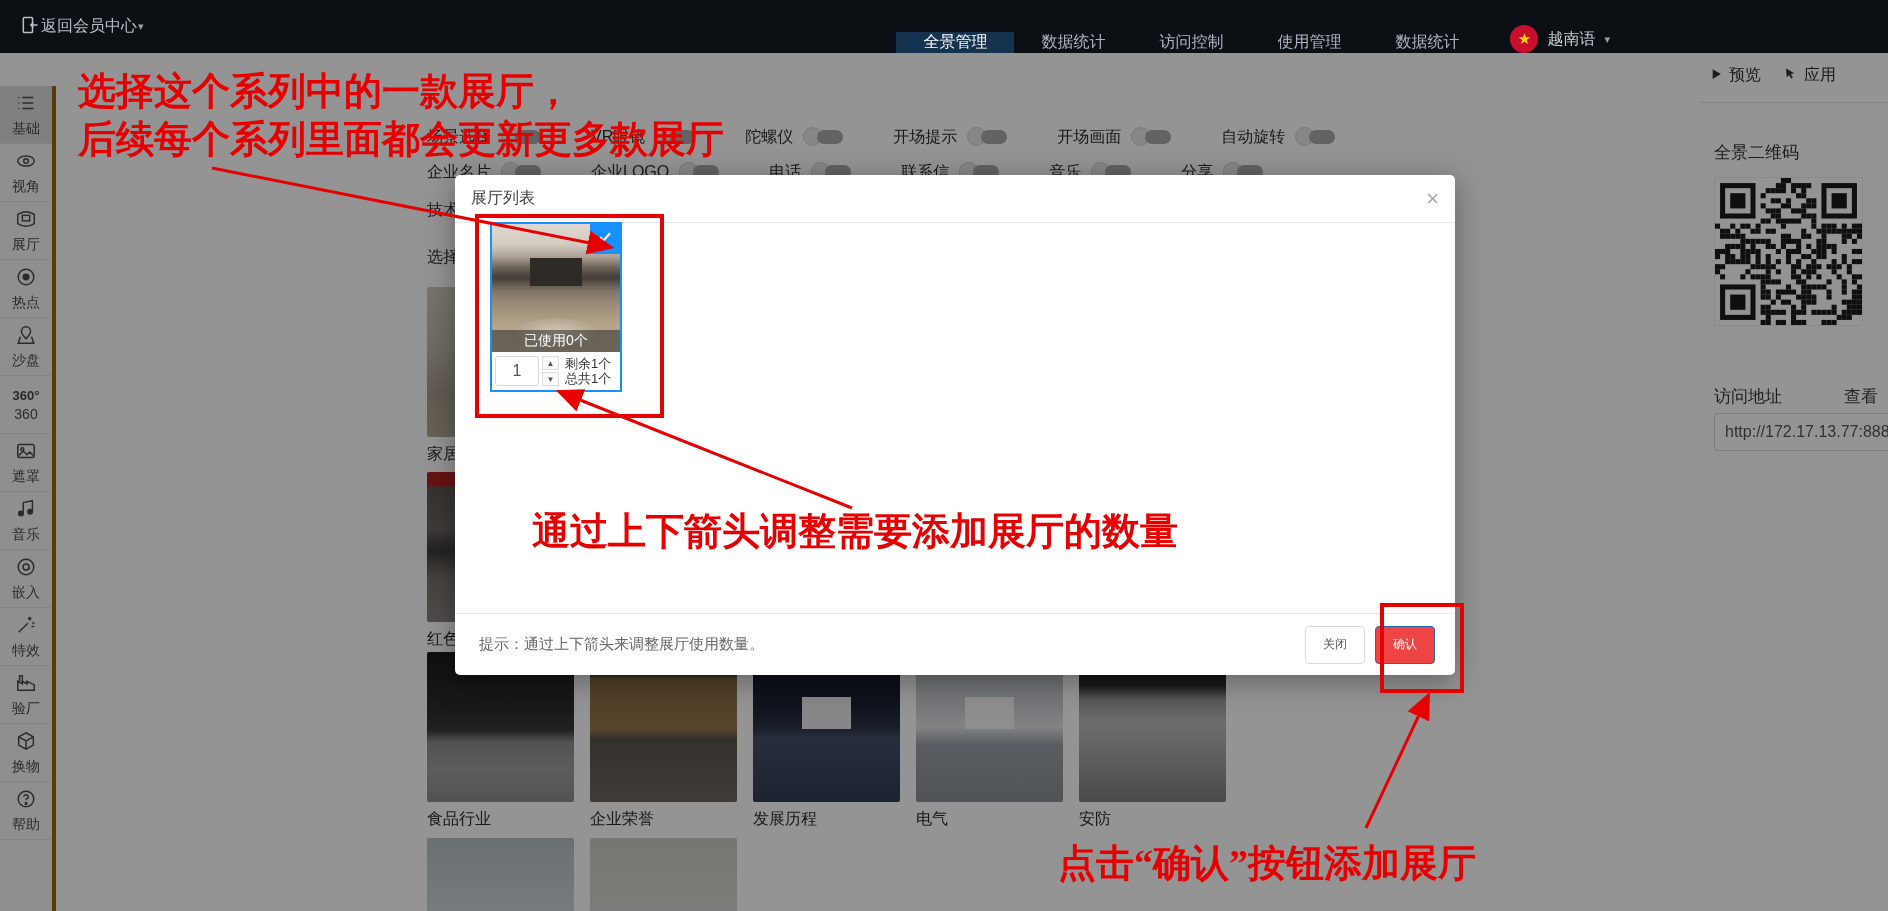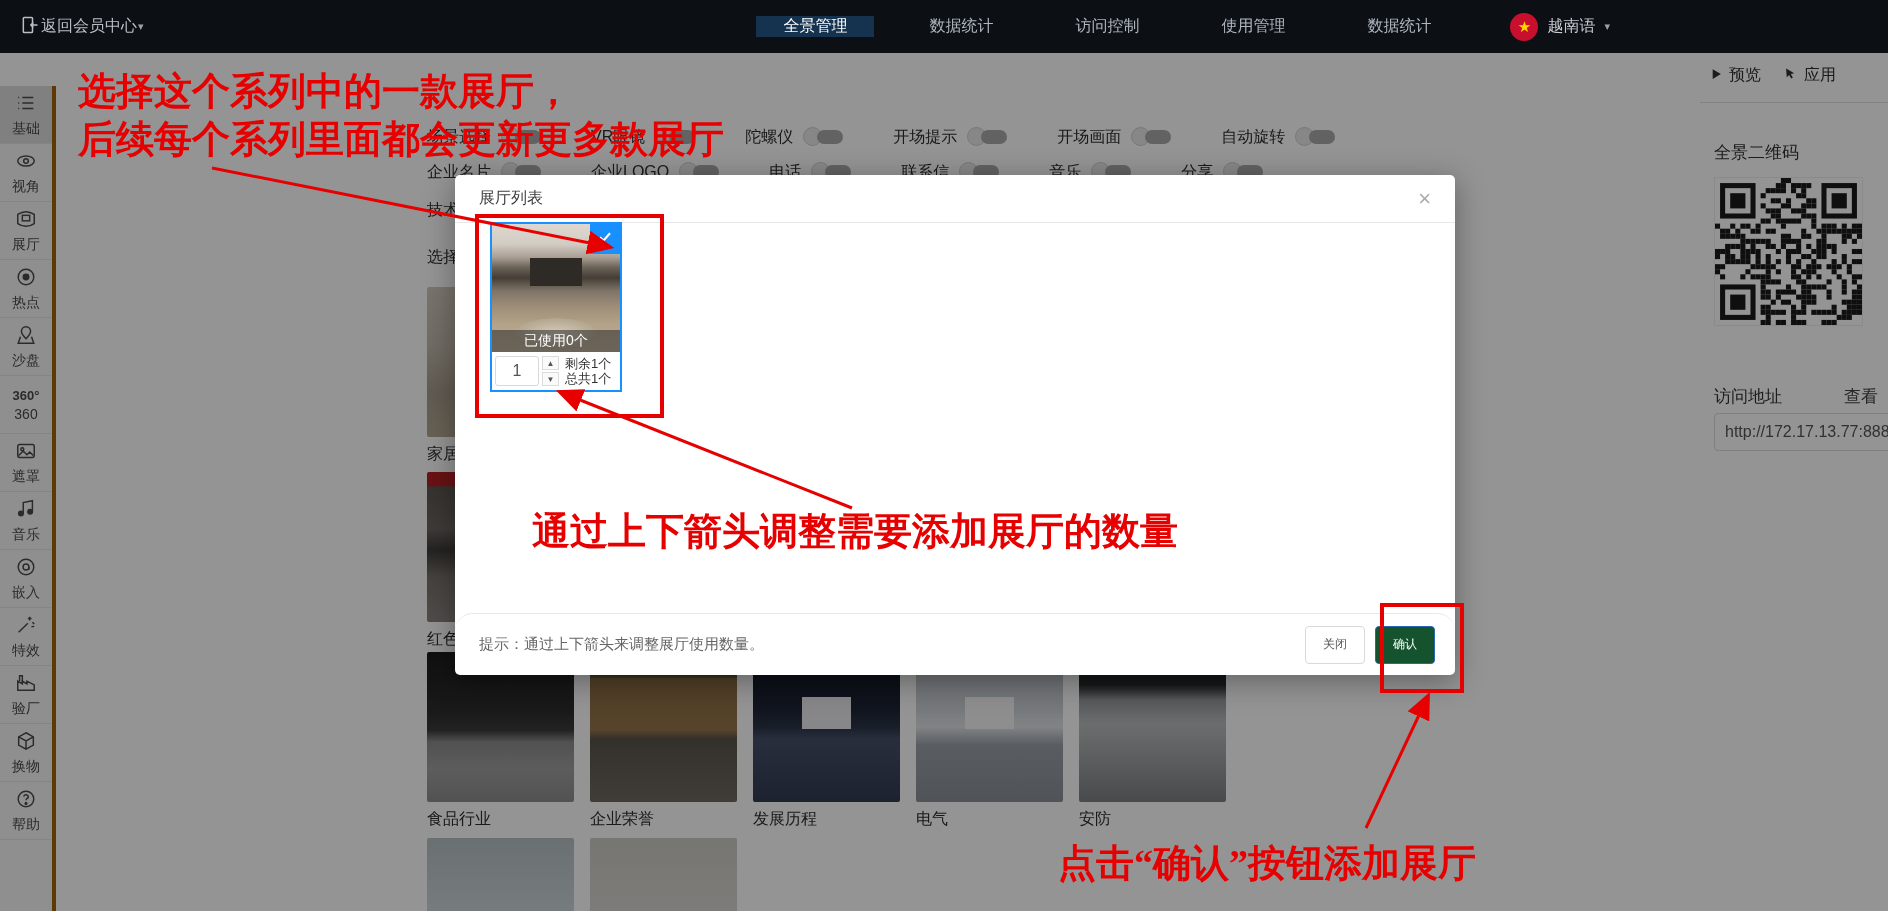--- a/index.html
+++ b/index.html
@@ -5,21 +5,21 @@
   * { margin:0; padding:0; box-sizing:border-box; }
   html,body { background:#444; }
   body { font-family:"Liberation Sans", sans-serif; }
   .page { position:relative; width:1888px; height:911px; background:#fff; overflow:hidden; }
 
   
   .topbar { position:absolute; top:0; left:0; right:0; height:53px; background:#0c0f14; display:flex; align-items:stretch; z-index:30; }
   .tb-left { display:flex; align-items:center; gap:1px; padding-left:20px; color:#b9bfc6; font-size:16px; cursor:pointer; }
   .tb-left svg { stroke:#b9bfc6; }
   .caret { font-size:11px; color:#9aa1a8; }
-  .tb-right { margin-left:auto; margin-right:278px; display:flex; align-items:center;gap:28px; }
+  .tb-right { margin-left:auto; margin-right:278px; display:flex; align-items:flex-end; }
   .nav-item { display:flex; align-items:center; padding:0 27px; color:#aeb6bf; font-size:16px; cursor:pointer; }
   .nav-item.active { background:#15324f; color:#fff; }
   .tb-user { display:flex; align-items:center; gap:9px; padding-left:24px; color:#c7ccd2; font-size:16px; cursor:pointer; }
   .flag { width:28px; height:28px; border-radius:50%; background:#c8102e; display:flex; align-items:center; justify-content:center; color:#ffd400; font-size:15px; }
 
   
   .base { position:absolute; top:53px; left:0; right:0; bottom:0; background:#fff; }
 
   
   .sidebar { position:absolute; top:33px; left:0; width:56px; bottom:0; background:#f7f7f7; border-right:4px solid #a16207; }
@@ -62,41 +62,41 @@
   .qr-box { position:absolute; top:124px; left:14px; width:149px; height:149px; background:#fff; border:1px solid #eee; }
   .rp-addr { position:absolute; top:332px; left:14px; font-size:17px; color:#333; }
   .rp-view { position:absolute; top:332px; right:10px; font-size:17px; color:#444; cursor:pointer; }
   .rp-input { position:absolute; top:360px; left:14px; width:196px; height:38px; border:1px solid #d9d9d9; border-radius:4px; padding:0 10px; font-size:16px; color:#555; background:#fff; font-family:"Liberation Sans",sans-serif; }
 
   
   .backdrop { position:absolute; top:53px; left:0; right:0; bottom:0; background:rgba(0,0,0,0.42); z-index:5; }
 
   
   .modal { position:absolute; left:455px; top:175px; width:1000px; height:500px; background:#fff; border-radius:5px; box-shadow:0 6px 30px rgba(0,0,0,.35); z-index:10; }
-  .m-header { height:48px; border-bottom:1px solid #e8e8e8; display:flex; align-items:center; padding:0 24px;text-align:right; }
+  .m-header { height:48px; border-bottom:1px solid #e8e8e8; display:flex; align-items:center; padding:0 16px;text-align:right; }
   .m-title { font-size:16px; color:#3c3c3c; }
   .m-close { margin-left:auto; font-size:22px; color:#aaa; cursor:pointer; line-height:1; }
   .card { position:absolute; left:35px; top:47px; width:132px; height:170px; border:2px solid #1890ff; background:#fff; cursor:pointer; }
   .card .cthumb { position:relative; width:100%; height:128px;
       background-image:linear-gradient(#2e2a25,#2e2a25),
         radial-gradient(70px 26px at 50% 86%, #d8cdbb 0%, #b3a68f 60%, rgba(0,0,0,0) 61%),
         linear-gradient(180deg,#ded8d0 0%,#d2cbc2 16%,#a99f93 26%,#6b6258 34%,#443e36 42%,#7d7366 52%,#9d8d77 64%,#b3a288 78%,#beae94 100%);
       background-size:52px 28px,auto,auto; background-position:50% 34%,0 0,0 0; background-repeat:no-repeat; }
   .used-band { position:absolute; left:0; right:0; bottom:0; height:22px; background:rgba(40,40,40,.55); color:#fff; font-size:14px; display:flex; align-items:center; justify-content:center; }
   .checkbox { position:absolute; top:0; right:0; width:30px; height:30px; background:#1890ff; display:flex; align-items:center; justify-content:center; }
   .stepper { height:38px; display:flex; align-items:center; padding:0 3px; gap:3px; }
   .qty { width:44px; height:30px; border:1px solid #d9d9d9; border-radius:3px; text-align:center; font-size:16px; color:#555; font-family:"Liberation Sans",sans-serif; }
   .arrows { display:flex; flex-direction:column; gap:2px; }
   .arr { width:17px; height:14px; border:1px solid #dcdcdc; background:#fafafa; font-size:8px; color:#555; display:flex; align-items:center; justify-content:center; cursor:pointer; }
   .qinfo { display:flex; flex-direction:column; font-size:13px; color:#333; line-height:15px; margin-left:3px; }
-  .m-footer { position:absolute; left:0; right:0; bottom:0; height:62px; border-top:1px solid #e8e8e8; display:flex; align-items:center; padding:0 20px 0 24px;border-radius:18px; }
+  .m-footer { position:absolute; left:0; right:0; bottom:0; height:62px; border-top:1px solid #e8e8e8; display:flex; align-items:center; padding:0 20px 0 24px; }
   .hint { font-size:15px; color:#666; flex:1; }
   .btn { height:38px; padding:0 17px; border-radius:4px; font-size:12px; cursor:pointer; display:flex; align-items:center; }
   .btn-close { background:#fff; border:1px solid #d9d9d9; color:#555; margin-right:10px; }
-  .btn-confirm { background:#14532d; border:1px solid #2766b0; color:#fff; }
+  .btn-confirm { background:#ef4444; border:1px solid #2766b0; color:#fff; }
 
   
   .anno-svg { position:absolute; top:0; left:0; z-index:20; pointer-events:none; }
   .anno-text { position:absolute; z-index:21; color:#e60000; font-weight:bold; font-size:38px; font-family:"Liberation Serif",serif; white-space:nowrap; pointer-events:none; }
 </style>
 </head>
 <body>
 
 <div class="page">
 

